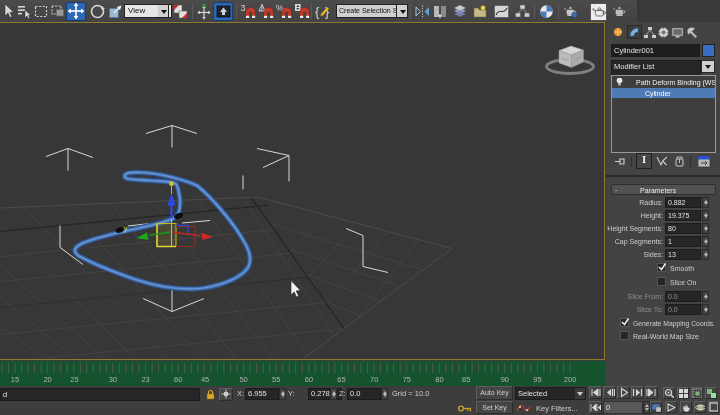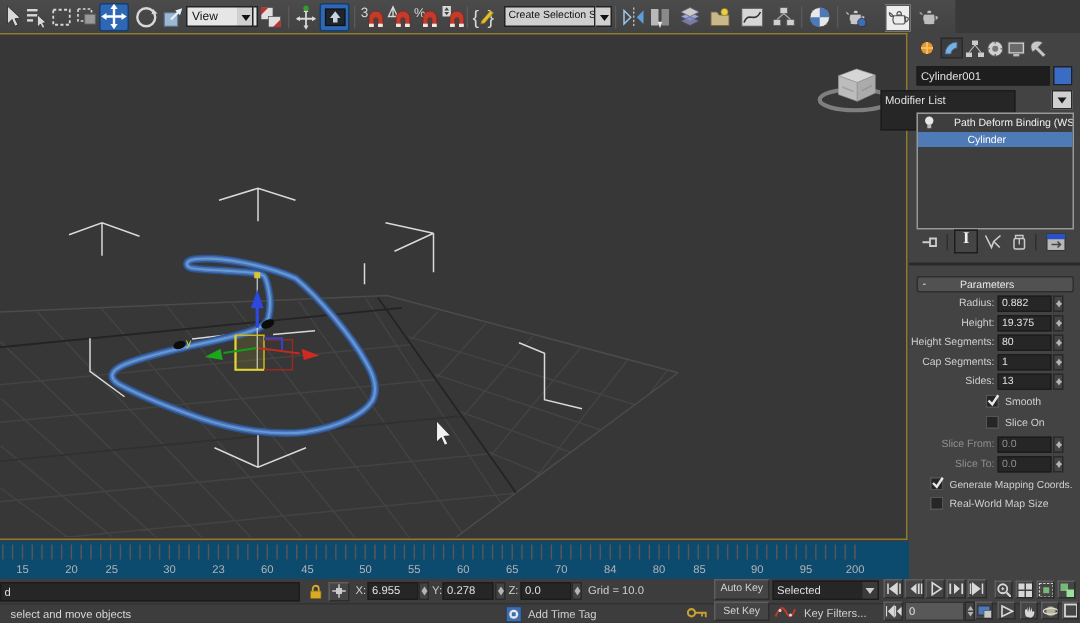--- a/index.html
+++ b/index.html
@@ -3,21 +3,21 @@
 *{margin:0;padding:0;box-sizing:border-box}
 html,body{width:720px;height:415px;overflow:hidden;background:#373737;
  font-family:"Liberation Sans",sans-serif;}
 #root{position:absolute;left:0;top:0;width:720px;height:415px;background:#3d3d3d;}
 .abs{position:absolute}
 #toolbar{left:0;top:0;width:637px;height:22px;background:linear-gradient(#4b4b4b,#424242);}
 #tbright{left:637px;top:0;width:83px;height:22px;background:#393939;}
 #viewport{left:0;top:22px;width:605px;height:338px;background:#373737;
  border-top:1.5px solid #8e7b2f;border-right:1.5px solid #8e7b2f;border-bottom:1.5px solid #8e7b2f;}
 #cmdpanel{left:606px;top:22px;width:114px;height:393px;background:#434343;}
-#timeline{left:0;top:361px;width:606px;height:25px;background:#0c4a6e;text-decoration:underline;}
+#timeline{left:0;top:361px;width:606px;height:25px;background:#14532d;text-decoration:underline;}
 #statusrow{left:0;top:386px;width:605px;height:16px;background:#3d3d3d;}
 #promptrow{left:0;top:402px;width:720px;height:13px;background:#3d3d3d;border-top:1px solid #323232;}
 .sep{position:absolute;top:4px;width:1px;height:15px;background:#343434;border-right:1px solid #5a5a5a;}
 .txt{position:absolute;color:#cfcfcf;font-size:7.5px;line-height:10px;white-space:nowrap}
 .fld{position:absolute;background:#262626;border:1px solid #1c1c1c;color:#e0e0e0;
  font-size:7.5px;line-height:10px;padding-left:2px;white-space:nowrap;overflow:hidden}
 .spin{position:absolute;width:7px;background:#434343;border:1px solid #2a2a2a;}
 .spin:before{content:"";position:absolute;left:1px;top:2px;border-left:2.5px solid transparent;
  border-right:2.5px solid transparent;border-bottom:3px solid #b5b5b5;}
 .spin:after{content:"";position:absolute;left:1px;bottom:2px;border-left:2.5px solid transparent;
@@ -236,21 +236,21 @@
     <svg class="abs" style="left:671px;top:26px" width="14" height="13" viewBox="0 0 14 13">
       <rect x="1" y="2" width="11" height="8" fill="#cfcfcf" stroke="#555" stroke-width="0.7"></rect>
       <rect x="2.2" y="3.2" width="8.6" height="5.6" fill="#6a6a6a"></rect>
       <rect x="4.5" y="10" width="4" height="1.6" fill="#bbb"></rect>
     </svg>
     <svg class="abs" style="left:686px;top:26px" width="13" height="13" viewBox="0 0 13 13">
       <path d="M2,3 C4,1 7,1 9,2.5 L6,5.5 L11,10.5 L9.5,12 L4.5,7 L2.5,8.5 C1,6.5 1,4.5 2,3 Z" fill="#c8c8c8" stroke="#666" stroke-width="0.5"></path>
     </svg>
     <div class="fld" style="left:611px;top:44px;width:89px;height:13px;line-height:11px;background:#1e1e1e">Cylinder001</div>
     <div class="abs" style="left:702px;top:44px;width:13px;height:13px;background:#3b6cc4;border:1px solid #222"></div>
-    <div class="fld" style="left:587px;top:60px;width:90px;height:27px;line-height:11px">Modifier List</div>
+    <div class="fld" style="left:611px;top:60px;width:90px;height:27px;line-height:11px">Modifier List</div>
     <div class="abs" style="left:701px;top:60px;width:14px;height:13px;background:#cfcfcf;border:1px solid #2a2a2a"></div>
     <div class="abs" style="left:704.5px;top:65px;width:0;height:0;border-left:3.5px solid transparent;border-right:3.5px solid transparent;border-top:4.5px solid #1a1a1a"></div>
     <div class="abs" style="left:611px;top:75px;width:105px;height:78px;background:#3e3e3e;border:1px solid #989898"></div>
     <svg class="abs" style="left:615px;top:77px" width="9" height="10" viewBox="0 0 9 10">
       <circle cx="4.5" cy="3.5" r="2.8" fill="#e8e8e8"></circle>
       <rect x="3.2" y="6" width="2.6" height="2.5" fill="#bbb"></rect>
     </svg>
     <div class="lbl" style="left:636px;top:78px;color:#f0f0f0;width:79px;overflow:hidden">Path Deform Binding (WS</div>
     <div class="abs" style="left:612px;top:87.5px;width:103px;height:10.5px;background:#4e7ab5"></div>
     <div class="lbl" style="left:645px;top:89px;color:#fff">Cylinder</div>
@@ -321,21 +321,21 @@
       <div class="abs" style="left:80.3px;top:13.5px;width:20px;margin-left:-10px;text-align:left;color:#b2b2b2;font-size:7.5px">25</div>
       <div class="abs" style="left:113.0px;top:13.5px;width:20px;margin-left:-10px;text-align:center;color:#b2b2b2;font-size:7.5px">30</div>
       <div class="abs" style="left:145.6px;top:13.5px;width:20px;margin-left:-10px;text-align:center;color:#b2b2b2;font-size:7.5px">23</div>
       <div class="abs" style="left:178.2px;top:13.5px;width:20px;margin-left:-10px;text-align:center;color:#b2b2b2;font-size:7.5px">60</div>
       <div class="abs" style="left:210.9px;top:13.5px;width:20px;margin-left:-10px;text-align:left;color:#b2b2b2;font-size:7.5px">45</div>
       <div class="abs" style="left:243.6px;top:13.5px;width:20px;margin-left:-10px;text-align:center;color:#b2b2b2;font-size:7.5px">50</div>
       <div class="abs" style="left:276.2px;top:13.5px;width:20px;margin-left:-10px;text-align:center;color:#b2b2b2;font-size:7.5px">55</div>
       <div class="abs" style="left:308.9px;top:13.5px;width:20px;margin-left:-10px;text-align:center;color:#b2b2b2;font-size:7.5px">60</div>
       <div class="abs" style="left:341.5px;top:13.5px;width:20px;margin-left:-10px;text-align:center;color:#b2b2b2;font-size:7.5px">65</div>
       <div class="abs" style="left:374.2px;top:13.5px;width:20px;margin-left:-10px;text-align:center;color:#b2b2b2;font-size:7.5px">70</div>
-      <div class="abs" style="left:406.8px;top:13.5px;width:20px;margin-left:-10px;text-align:center;color:#b2b2b2;font-size:7.5px">84</div>
+      <div class="abs" style="left:406.8px;top:13.5px;width:20px;margin-left:-10px;text-align:center;color:#b2b2b2;font-size:7.5px">75</div>
       <div class="abs" style="left:439.4px;top:13.5px;width:20px;margin-left:-10px;text-align:center;color:#b2b2b2;font-size:7.5px">80</div>
       <div class="abs" style="left:472.1px;top:13.5px;width:20px;margin-left:-10px;text-align:left;color:#b2b2b2;font-size:7.5px">85</div>
       <div class="abs" style="left:504.8px;top:13.5px;width:20px;margin-left:-10px;text-align:center;color:#b2b2b2;font-size:7.5px">90</div>
       <div class="abs" style="left:537.4px;top:13.5px;width:20px;margin-left:-10px;text-align:center;color:#b2b2b2;font-size:7.5px">95</div>
       <div class="abs" style="left:570.1px;top:13.5px;width:20px;margin-left:-10px;text-align:center;color:#b2b2b2;font-size:7.5px">200</div>
     </div>
 <div id="statusrow" class="abs">
       <div class="fld" style="left:0;top:2px;width:200px;height:13px;line-height:11px">d</div>
       <svg class="abs" style="left:205px;top:3px" width="11" height="11" viewBox="0 0 11 11">
         <rect x="2" y="5" width="7" height="5" rx="0.5" fill="#d8a828" stroke="#8a6a10" stroke-width="0.5"></rect>
@@ -344,35 +344,26 @@
       <div class="btn" style="left:219px;top:1.5px;width:14px;height:13px"></div>
       <svg class="abs" style="left:221px;top:3px" width="10" height="10" viewBox="0 0 10 10">
         <line x1="5" y1="0.5" x2="5" y2="9.5" stroke="#ccc" stroke-width="1"></line>
         <line x1="0.5" y1="5" x2="9.5" y2="5" stroke="#ccc" stroke-width="1"></line>
         <rect x="3" y="3" width="4" height="4" fill="#ccc"></rect>
       </svg>
       <div class="txt" style="left:237px;top:3px">X:</div>
       <div class="fld" style="left:245px;top:2px;width:34px;height:12px">6.955</div>
       <div class="spin" style="left:279px;top:2px;height:12px"></div>
       <div class="txt" style="left:288px;top:3px">Y:</div>
-      <div class="fld" style="left:295px;top:2px;width:34px;height:12px">0.278</div>
+      <div class="fld" style="left:308px;top:2px;width:34px;height:12px">0.278</div>
       <div class="spin" style="left:330px;top:2px;height:12px"></div>
       <div class="txt" style="left:339px;top:3px">Z:</div>
       <div class="fld" style="left:347px;top:2px;width:34px;height:12px">0.0</div>
       <div class="spin" style="left:381px;top:2px;height:12px"></div>
       <div class="txt" style="left:392px;top:3px">Grid = 10.0</div>
-    </div>
-<div id="promptrow" class="abs">
-      <div class="txt" style="left:7px;top:2px;color:#d8d8d8">select and move objects</div>
-      <svg class="abs" style="left:337px;top:1px" width="11" height="11" viewBox="0 0 11 11">
-        <rect x="0.5" y="0.5" width="10" height="10" fill="#3e6eb0" stroke="#223a5e" stroke-width="0.6"></rect>
-        <circle cx="5.5" cy="5.5" r="3" fill="#e8e8e8"></circle>
-        <rect x="4.2" y="4.2" width="2.6" height="2.6" fill="#3e6eb0"></rect>
-      </svg>
-      <div class="txt" style="left:352px;top:2px">Add Time Tag</div>
     </div>
 <svg class="abs" style="left:458px;top:404px" width="14" height="9" viewBox="0 0 14 9">
       <circle cx="3" cy="4.5" r="2.4" fill="none" stroke="#c8a030" stroke-width="1.4"></circle>
       <line x1="5.4" y1="4.5" x2="13" y2="4.5" stroke="#c8a030" stroke-width="1.4"></line>
       <line x1="10" y1="4.5" x2="10" y2="7" stroke="#c8a030" stroke-width="1.2"></line>
       <line x1="12.5" y1="4.5" x2="12.5" y2="7.5" stroke="#c8a030" stroke-width="1.2"></line>
     </svg>
     <div class="btn" style="left:476px;top:386px;width:37px;height:14px;line-height:12px">Auto Key</div>
     <div class="btn" style="left:476px;top:401px;width:37px;height:13px;line-height:11px">Set Key</div>
     <div class="fld" style="left:515px;top:387px;width:71px;height:13px;line-height:11px;font-size:7.5px">Selected</div>

